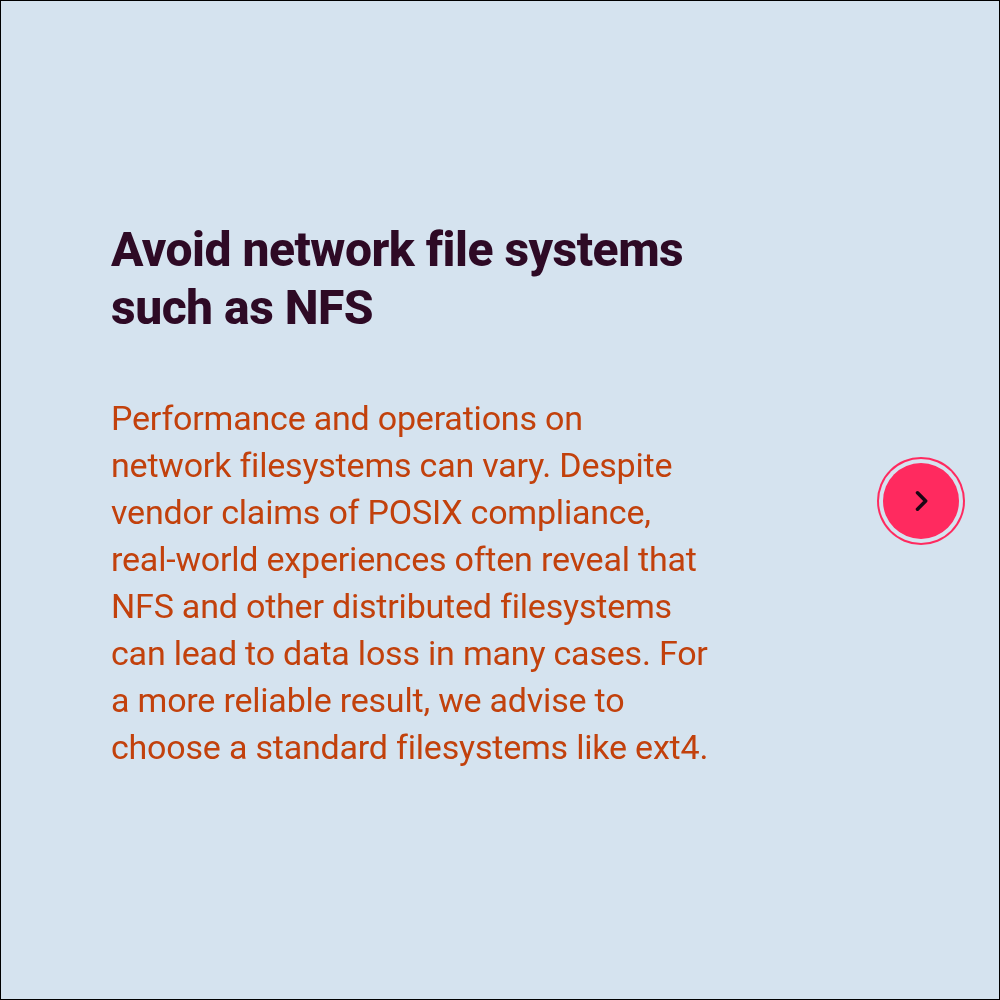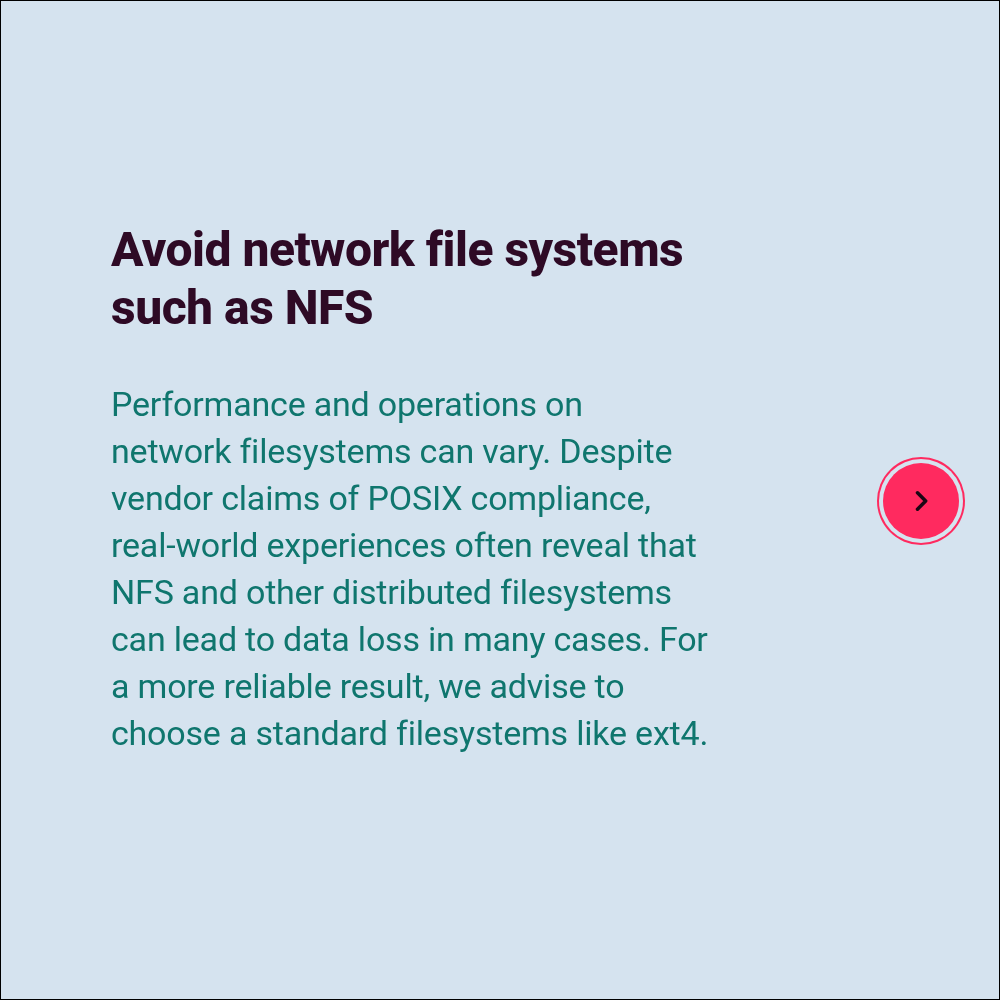--- a/index.html
+++ b/index.html
@@ -18,27 +18,27 @@
     }
     .content {
       padding: 220px 120px 0 110px;
       max-width: 830px;
     }
     .heading {
       font-size: 48px;
       font-weight: 800;
       color: #2e0a25;
       line-height: 1.2;
-      margin-bottom: 45px;
+      margin-bottom: 59px;
       letter-spacing: -0.5px;
     }
     .body-text {
       font-size: 34px;
       font-weight: 400;
-      color: #0f766e;
+      color: #c2410c;
       line-height: 1.38;
       letter-spacing: -0.2px;
     }
     .next-btn {
       position: absolute;
       right: 40px;
       top: 462px;
       width: 76px;
       height: 76px;
       border-radius: 50%;

